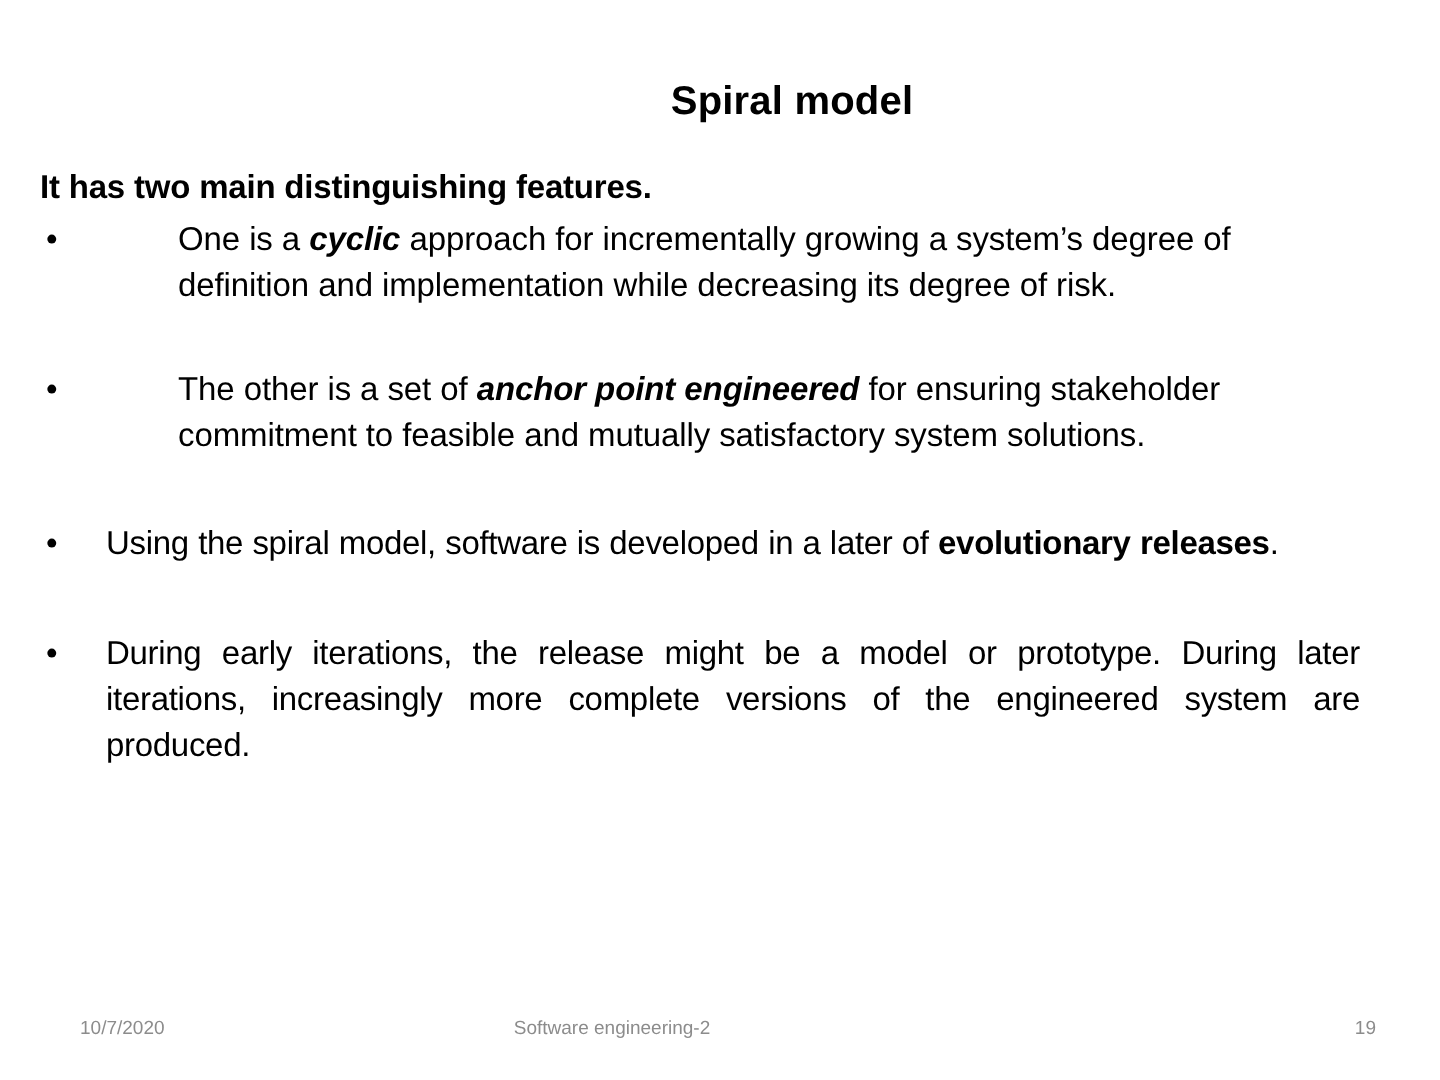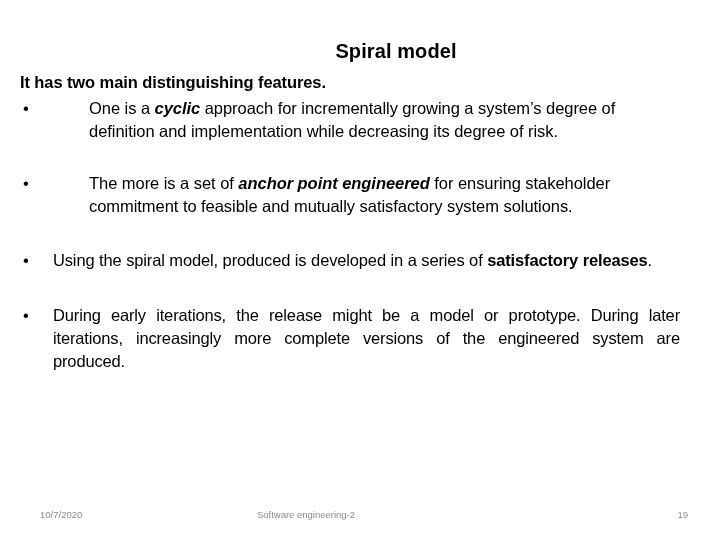--- a/index.html
+++ b/index.html
@@ -43,21 +43,21 @@
     position: absolute;
     top: 68px;
     left: 20px;
     width: 660px;
   }
 
   .lead-line {
     font-size: 16.5px;
     font-weight: bold;
     line-height: 21px;
-    margin: 4px 0 4px 0;
+    margin: 16px 0 4px 0;
     text-align: left;
     letter-spacing: -0.1px;
   }
 
   ul.bullets {
     list-style: none;
     margin: 0;
     padding: 0;
   }
 
@@ -153,26 +153,26 @@
 
     <ul class="bullets">
 
       <li class="bullet b-loose" id="bullet-1">
         <span class="dot">•</span>
         <span class="txt"><span>One is a </span><b class="strong-em">cyclic</b><span> approach for incrementally growing a system’s degree of definition and implementation while decreasing its degree of risk.</span></span>
       </li>
 
       <li class="bullet b-loose" id="bullet-2">
         <span class="dot">•</span>
-        <span class="txt"><span>The more is a set of </span><b class="strong-em">anchor point engineered</b><span> for ensuring stakeholder commitment to feasible and mutually satisfactory system solutions.</span></span>
+        <span class="txt"><span>The other is a set of </span><b class="strong-em">anchor point engineered</b><span> for ensuring stakeholder commitment to feasible and mutually satisfactory system solutions.</span></span>
       </li>
 
       <li class="bullet b-just" id="bullet-3">
         <span class="dot">•</span>
-        <span class="txt"><span>Using the spiral model, produced is developed in a series of </span><b class="strong">satisfactory releases</b><span>.</span></span>
+        <span class="txt"><span>Using the spiral model, software is developed in a later of </span><b class="strong">evolutionary releases</b><span>.</span></span>
       </li>
 
       <li class="bullet b-just" id="bullet-4">
         <span class="dot">•</span>
         <span class="txt"><span>During early iterations, the release might be a model or prototype. During later iterations, increasingly more complete versions of the engineered system are produced.</span></span>
       </li>
 
     </ul>
   </div>
 

